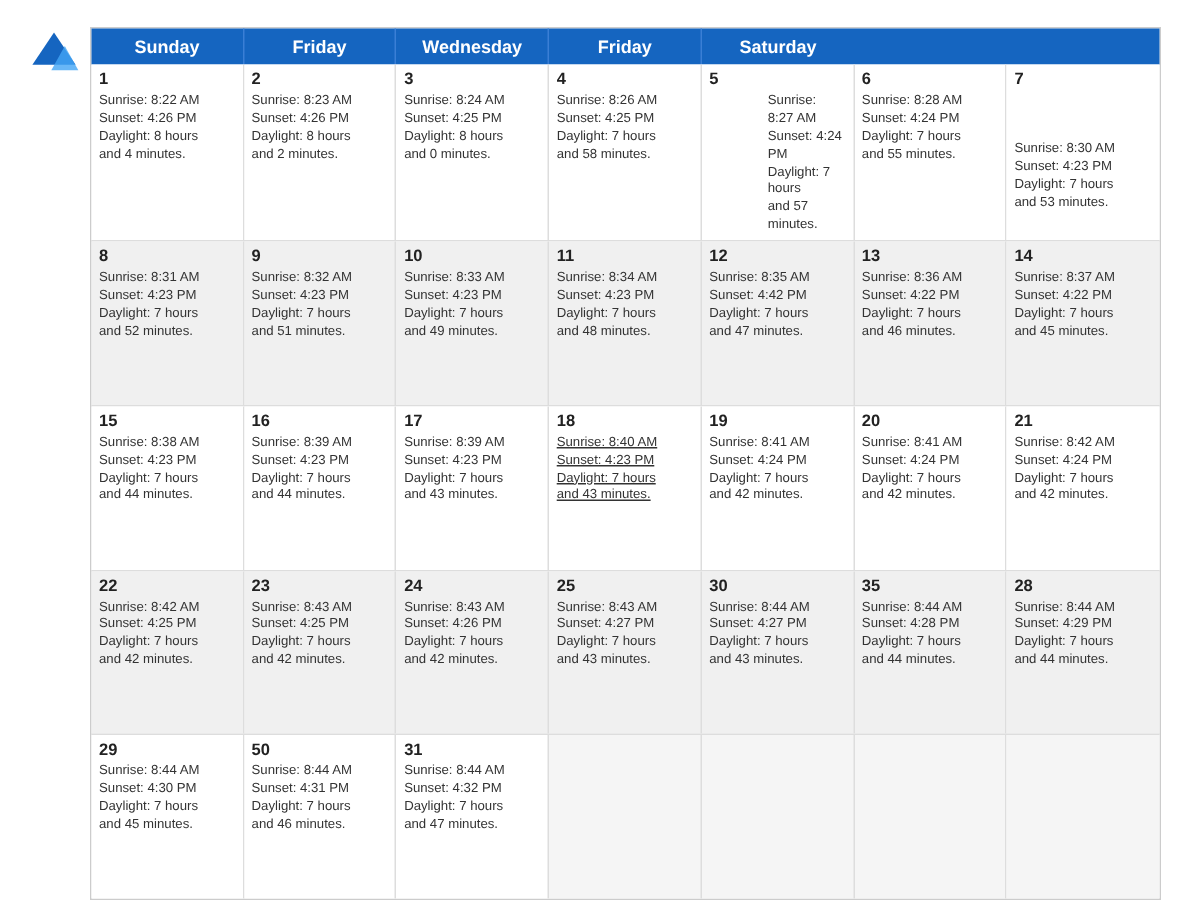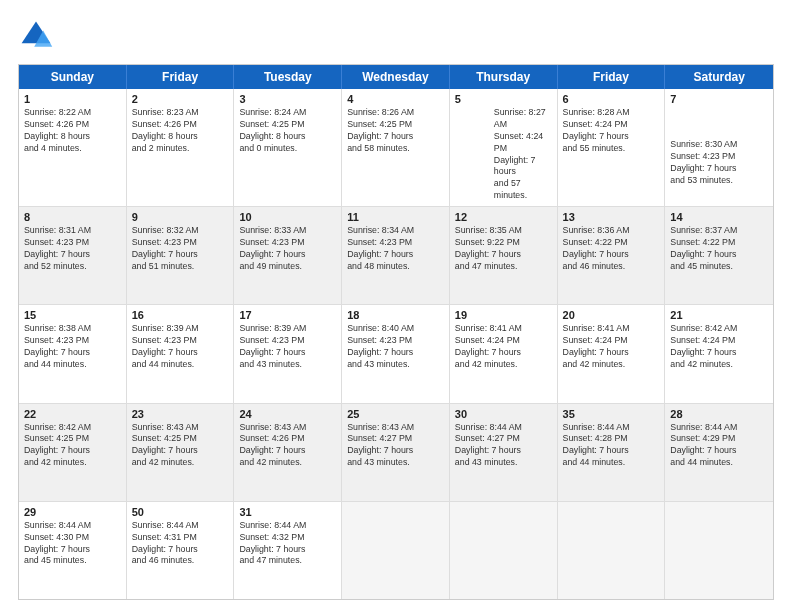--- a/index.html
+++ b/index.html
@@ -8,21 +8,21 @@
       height: 612px;
       background: #fff;
       font-family: Arial, sans-serif;
       overflow: hidden;
     }
     .page {
       width: 792px;
       height: 612px;
       padding: 18px 18px 12px 18px;
       display: flex;
-      flex-direction: column;
+      flex-direction: row;
     }
     .header {
       display: flex;
       justify-content: space-between;
       align-items: flex-start;
       margin-bottom: 10px;
     }
     .logo {
       display: flex;
       align-items: center;
@@ -127,23 +127,21 @@
     <div class="title-block">
       <div class="month-title"></div>
       <div class="location"></div>
     </div>
   </div>
 
   <div class="calendar">
     <div class="cal-header">
     <div class="cal-header-cell">Sunday</div>
         <div class="cal-header-cell">Friday</div>
-        <div class="cal-header-cell">Tuesday</div>
         <div class="cal-header-cell">Wednesday</div>
-        <div class="cal-header-cell">Thursday</div>
         <div class="cal-header-cell">Friday</div>
         <div class="cal-header-cell">Saturday</div>
       </div>
     <div class="cal-body">
     <div class="cal-row">
           <div class="cal-cell">
             <span class="day-num">1</span>
             <div class="cell-text" style="white-space: pre-line;">Sunrise: 8:22 AM
 Sunset: 4:26 PM
 Daylight: 8 hours
@@ -217,21 +215,21 @@
           <div class="cal-cell shaded">
             <span class="day-num">11</span>
             <div class="cell-text" style="white-space: pre-line;">Sunrise: 8:34 AM
 Sunset: 4:23 PM
 Daylight: 7 hours
 and 48 minutes.</div>
           </div>
           <div class="cal-cell shaded">
             <span class="day-num">12</span>
             <div class="cell-text" style="white-space: pre-line;">Sunrise: 8:35 AM
-Sunset: 9:22 PM
+Sunset: 4:42 PM
 Daylight: 7 hours
 and 47 minutes.</div>
           </div>
           <div class="cal-cell shaded">
             <span class="day-num">13</span>
             <div class="cell-text" style="white-space: pre-line;">Sunrise: 8:36 AM
 Sunset: 4:22 PM
 Daylight: 7 hours
 and 46 minutes.</div>
           </div>
@@ -260,21 +258,21 @@
           </div>
           <div class="cal-cell">
             <span class="day-num">17</span>
             <div class="cell-text" style="white-space: pre-line;">Sunrise: 8:39 AM
 Sunset: 4:23 PM
 Daylight: 7 hours
 and 43 minutes.</div>
           </div>
           <div class="cal-cell">
             <span class="day-num">18</span>
-            <div class="cell-text" style="white-space: pre-line;">Sunrise: 8:40 AM
+            <div class="cell-text" style="white-space: pre-line; text-decoration: underline;">Sunrise: 8:40 AM
 Sunset: 4:23 PM
 Daylight: 7 hours
 and 43 minutes.</div>
           </div>
           <div class="cal-cell">
             <span class="day-num">19</span>
             <div class="cell-text" style="white-space: pre-line;">Sunrise: 8:41 AM
 Sunset: 4:24 PM
 Daylight: 7 hours
 and 42 minutes.</div>

